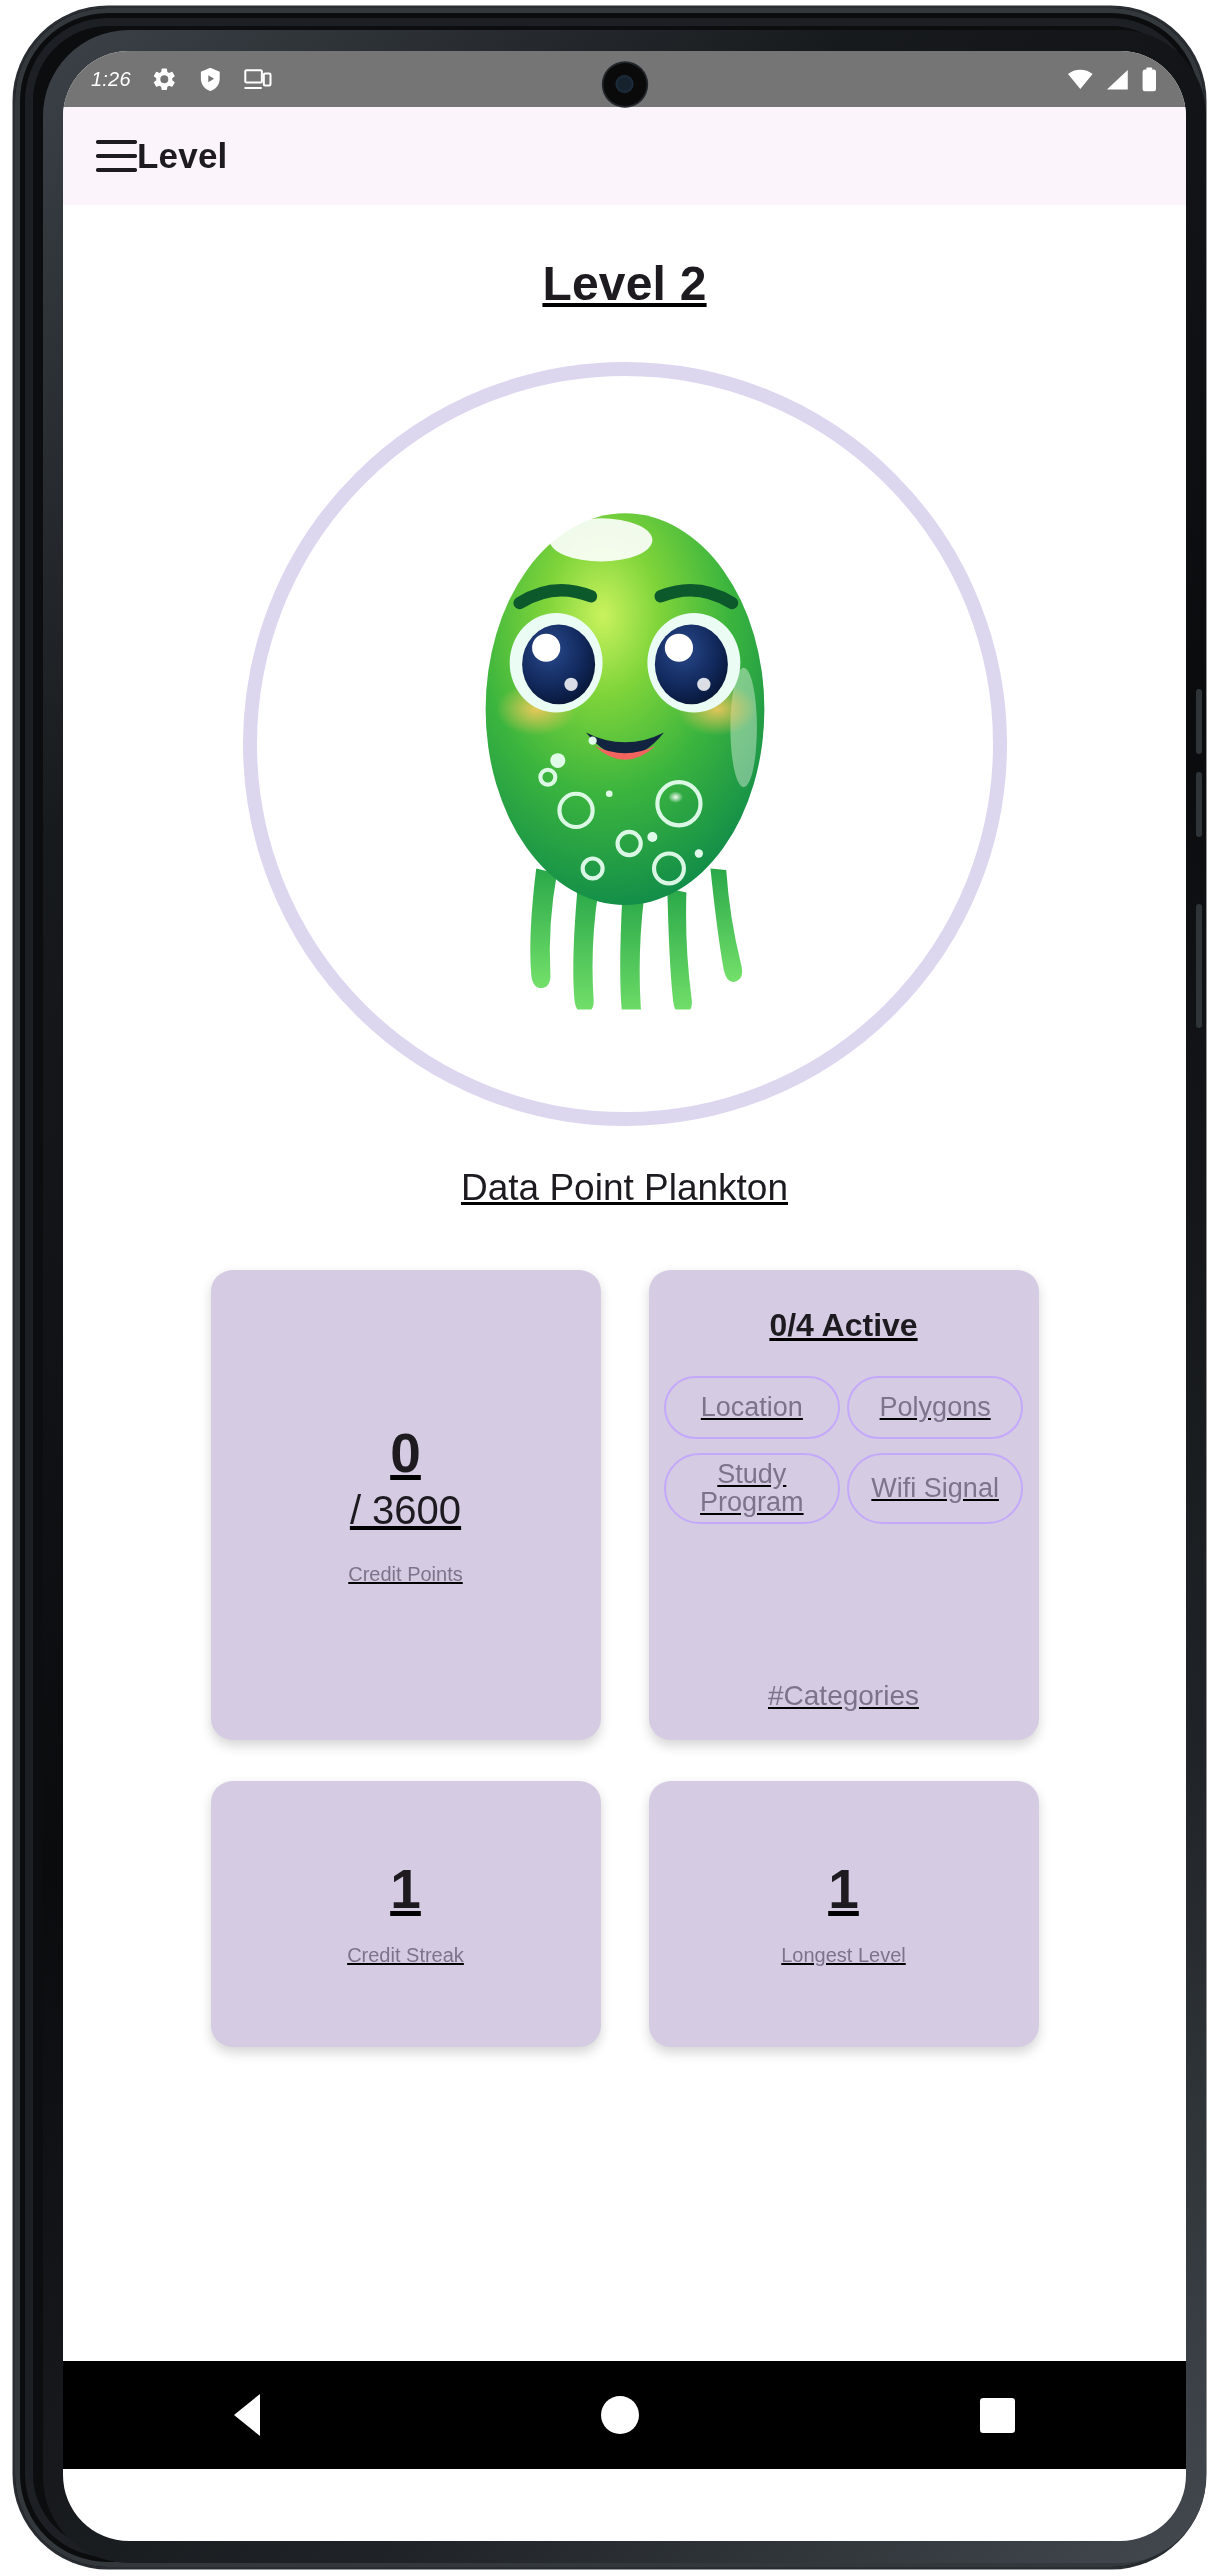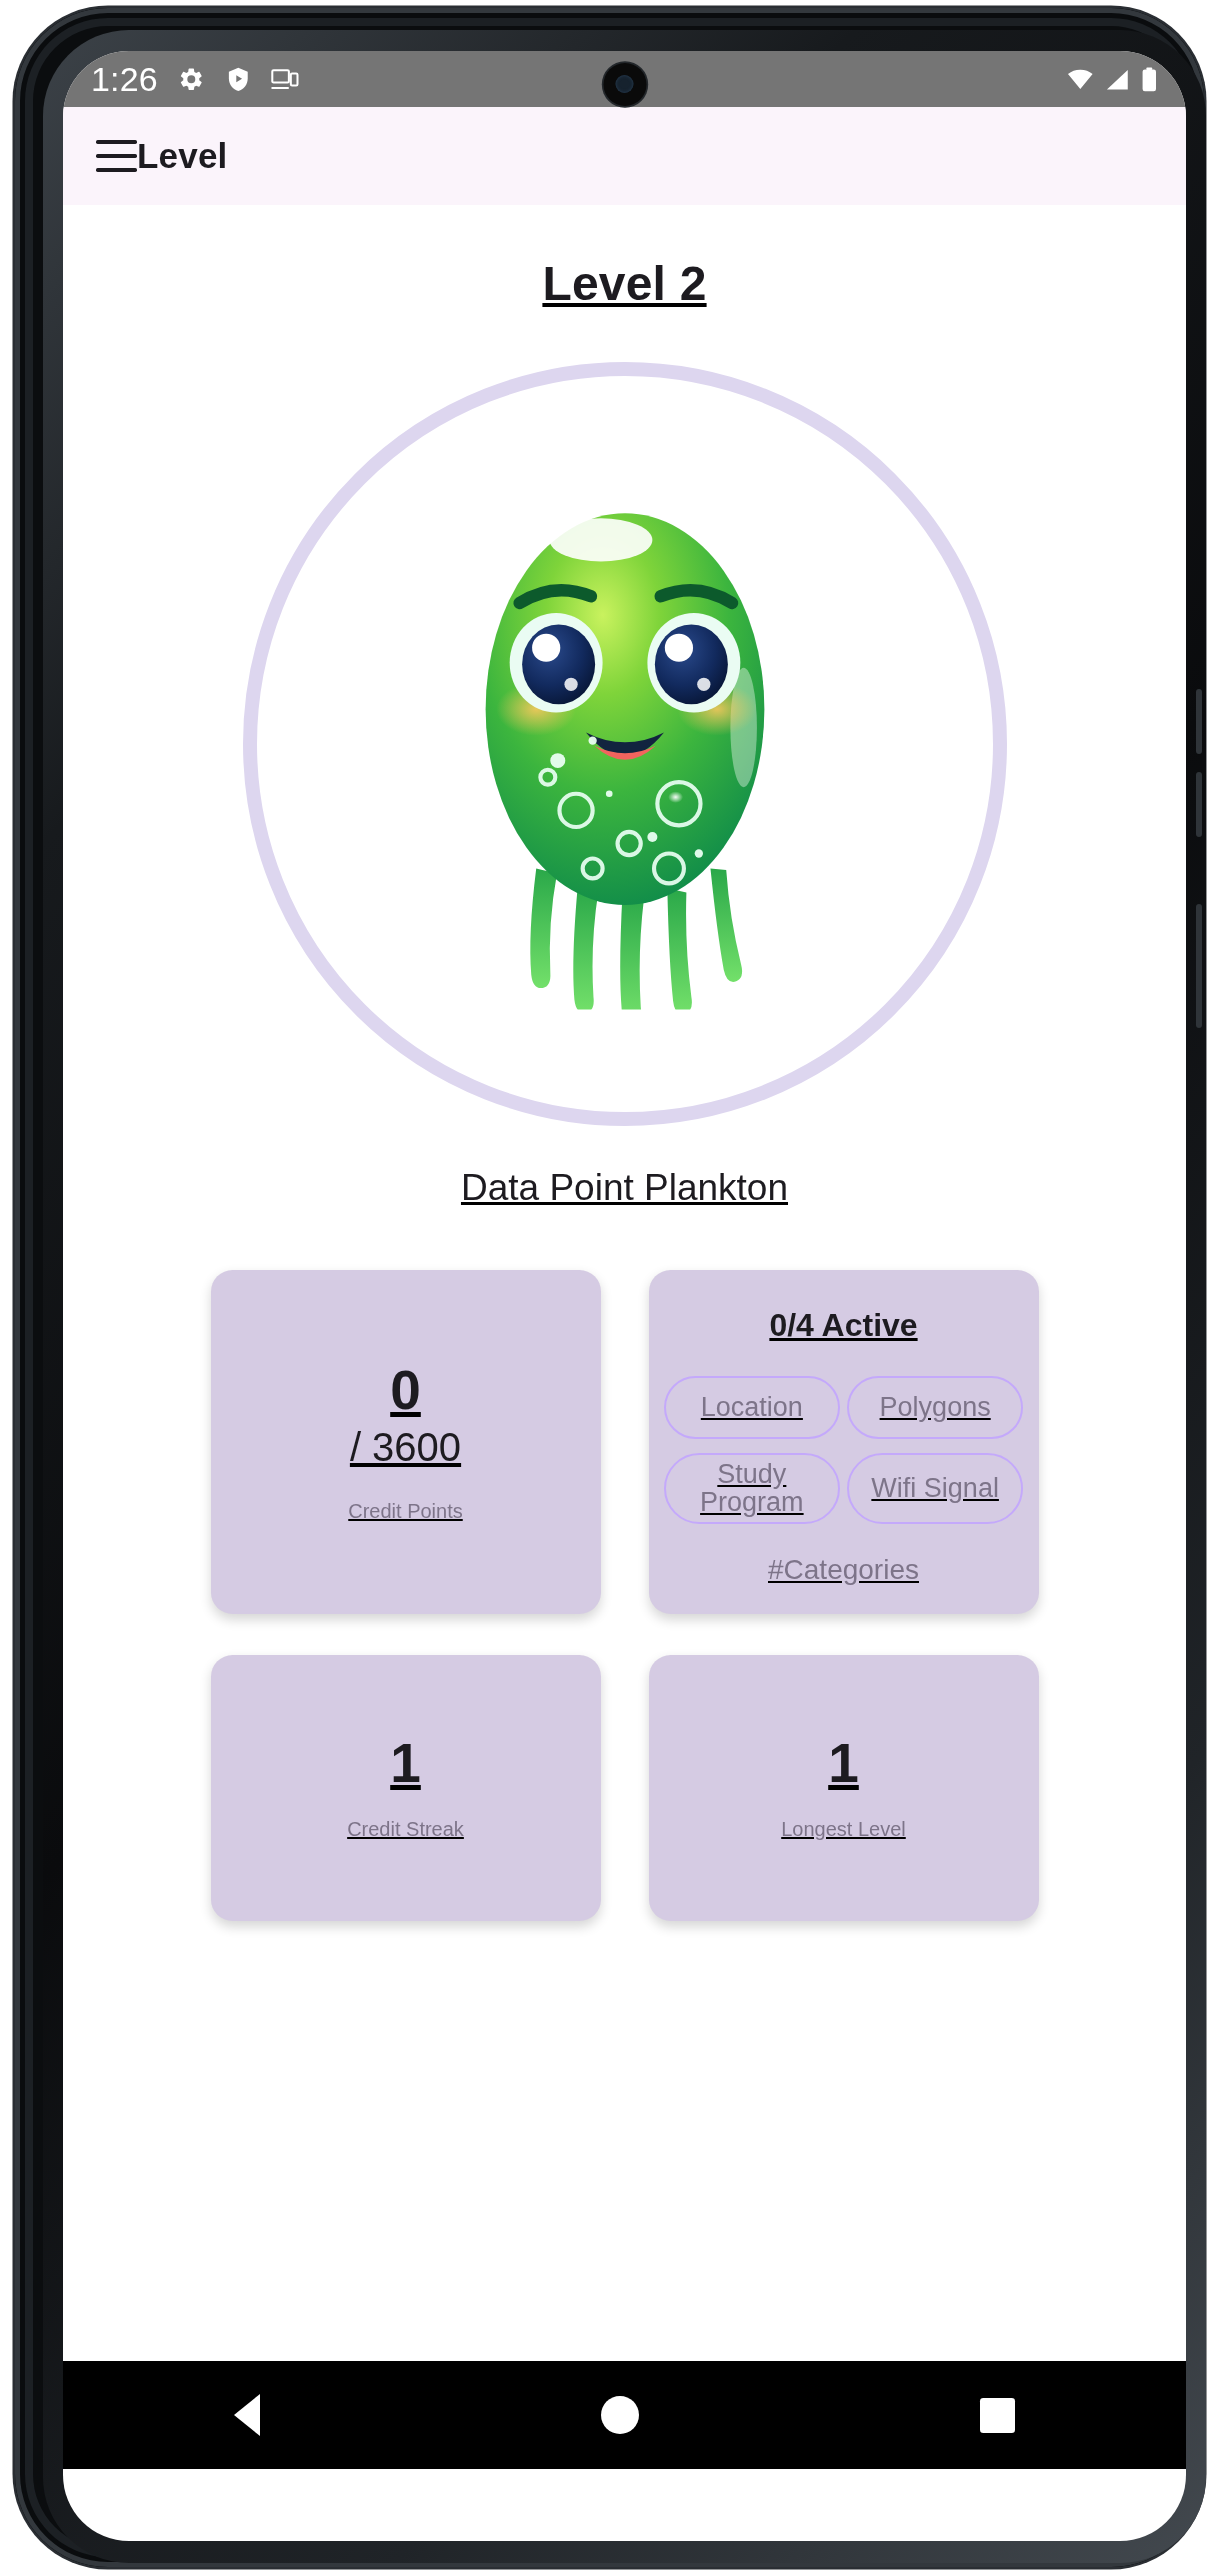--- a/index.html
+++ b/index.html
@@ -73,24 +73,25 @@
     padding: 0 28px;
     color: #ffffff;
     box-sizing: border-box;
   }
   #status-left {
     display: flex;
     align-items: center;
     gap: 20px;
   }
   #status-time {
-    font-size: 34px;
+    font-size: 20px;
     font-weight: 400;
     letter-spacing: 0.2px;
     line-height: 1;
+    font-style: italic;
   }
   #status-right {
     margin-left: auto;
     display: flex;
     align-items: center;
     gap: 11.6px;
   }
   .sicon { display: block; }
 
   
@@ -207,21 +208,21 @@
   }
   .stat-card {
     background: #d5cbe3;
     border-radius: 21.6px;
     box-shadow: 0 5.8px 11.6px rgba(0,0,0,0.16);
     box-sizing: border-box;
     display: flex;
     flex-direction: column;
     align-items: center;
   }
-  .card-tall { height: 344px; justify-content: center; }
+  .card-tall { height: 470px; justify-content: center; }
   .card-short { height: 266px; justify-content: center; }
 
   .stat-value {
     font-size: 55px;
     font-weight: 700;
     color: #1d1b20;
     line-height: 1.05;
   }
   .stat-sub {
     font-size: 40px;

